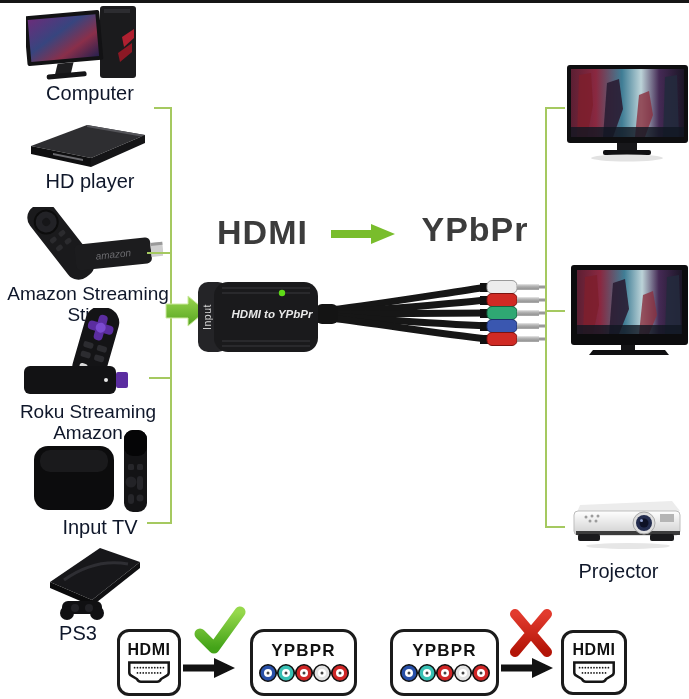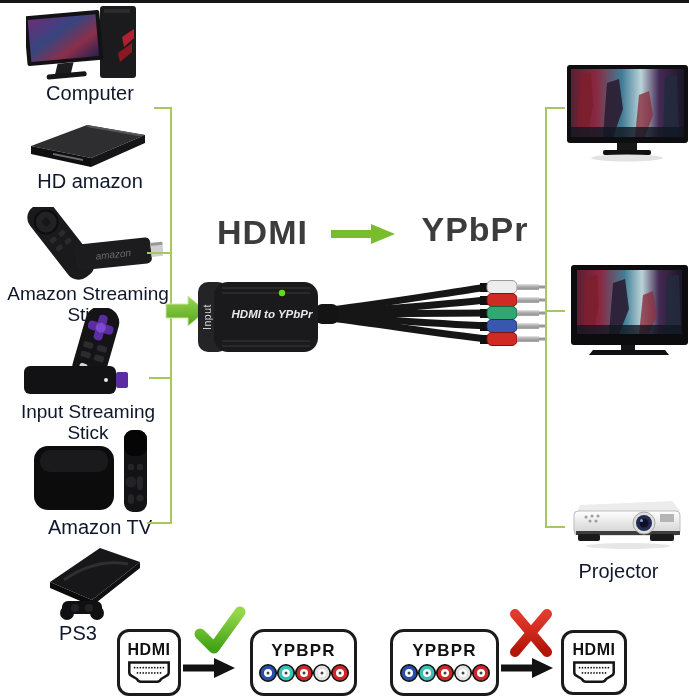--- a/index.html
+++ b/index.html
@@ -45,21 +45,21 @@
   </svg>
   <div class="label" style="left:15px;top:82px;width:150px">Computer</div>
 
   <svg class="abs" style="left:25px;top:122px" width="125" height="50" viewBox="0 0 125 50">
     <polygon points="6,24 62,3 120,13 66,36" fill="#2e2e31"></polygon>
     <polygon points="62,3 120,13 119,15 62,5" fill="#55555a"></polygon>
     <polygon points="6,24 66,36 66,45 6,32" fill="#0f0f10"></polygon>
     <polygon points="66,36 120,13 120,21 66,45" fill="#151517"></polygon>
     <polygon points="28,31 58,37 58,39 28,33" fill="#6a6a6e"></polygon>
   </svg>
-  <div class="label" style="left:15px;top:170px;width:150px">HD amazon</div>
+  <div class="label" style="left:15px;top:170px;width:150px">HD player</div>
 
   <svg class="abs" style="left:3px;top:207px" width="160" height="78" viewBox="0 0 160 78">
     <g transform="translate(58,34) rotate(-38)">
       <rect x="-15" y="-44" width="30" height="88" rx="13" fill="#1a1a1c"></rect>
       <circle cx="0" cy="-24" r="11.5" fill="#222226" stroke="#0c0c0c" stroke-width="2"></circle>
       <circle cx="0" cy="-24" r="4" fill="#161618"></circle>
       <rect x="-9" y="-8" width="7" height="5" rx="2" fill="#2b2b2e"></rect>
       <rect x="2" y="-8" width="7" height="5" rx="2" fill="#2b2b2e"></rect>
       <rect x="-9" y="2" width="7" height="5" rx="2" fill="#2b2b2e"></rect>
       <rect x="2" y="2" width="7" height="5" rx="2" fill="#2b2b2e"></rect>
@@ -85,35 +85,35 @@
       <rect x="2" y="0" width="10" height="6" rx="2" fill="#2c2c30"></rect>
       <rect x="-12" y="10" width="10" height="6" rx="2" fill="#2c2c30"></rect>
       <rect x="2" y="10" width="10" height="6" rx="2" fill="#2c2c30"></rect>
       <rect x="-10" y="22" width="8" height="5" rx="2.5" fill="#d8d8d8"></rect>
       <rect x="3" y="22" width="8" height="5" rx="2.5" fill="#41b649"></rect>
     </g>
     <rect x="6" y="58" width="92" height="28" rx="6" fill="#121214"></rect>
     <circle cx="88" cy="72" r="2" fill="#e8e8e8"></circle>
     <rect x="98" y="64" width="12" height="16" rx="2" fill="#5b2da0"></rect>
   </svg>
-  <div class="label small" style="left:0px;top:402px;width:176px">Input Streaming Stick</div>
+  <div class="label small" style="left:0px;top:402px;width:176px">Roku Streaming Amazon</div>
 
   <svg class="abs" style="left:32px;top:430px" width="120" height="86" viewBox="0 0 120 86">
     <rect x="2" y="16" width="80" height="64" rx="14" fill="#0c0c0d"></rect>
     <rect x="8" y="20" width="68" height="22" rx="10" fill="#1a1a1c"></rect>
     <rect x="92" y="0" width="23" height="82" rx="9" fill="#131315"></rect>
     <rect x="92" y="0" width="23" height="26" rx="9" fill="#050506"></rect>
     <rect x="96" y="34" width="6" height="6" rx="1.5" fill="#26262a"></rect>
     <rect x="105" y="34" width="6" height="6" rx="1.5" fill="#26262a"></rect>
     <circle cx="99" cy="52" r="5.5" fill="#232327"></circle>
     <rect x="105" y="46" width="6" height="14" rx="3" fill="#26262a"></rect>
     <rect x="96" y="64" width="6" height="10" rx="3" fill="#26262a"></rect>
     <circle cx="108" cy="68" r="3.5" fill="#26262a"></circle>
   </svg>
-  <div class="label" style="left:15px;top:516px;width:170px">Amazon TV</div>
+  <div class="label" style="left:15px;top:516px;width:170px">Input TV</div>
 
   <svg class="abs" style="left:40px;top:540px" width="108" height="82" viewBox="0 0 108 82">
     <polygon points="10,42 60,8 100,22 52,60" fill="#17171a"></polygon>
     <polygon points="10,42 52,60 52,66 10,48" fill="#0b0b0c"></polygon>
     <polygon points="52,60 100,22 100,28 52,66" fill="#101012"></polygon>
     <path d="M24,40 Q55,18 88,24" stroke="#2e2e33" stroke-width="3" fill="none"></path>
     <g fill="#101012">
       <rect x="22" y="61" width="40" height="13" rx="6"></rect>
       <circle cx="27" cy="73" r="7"></circle>
       <circle cx="57" cy="73" r="7"></circle>

